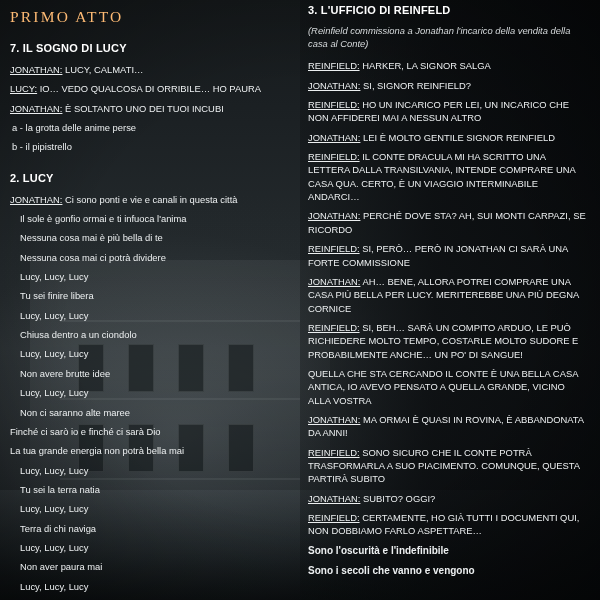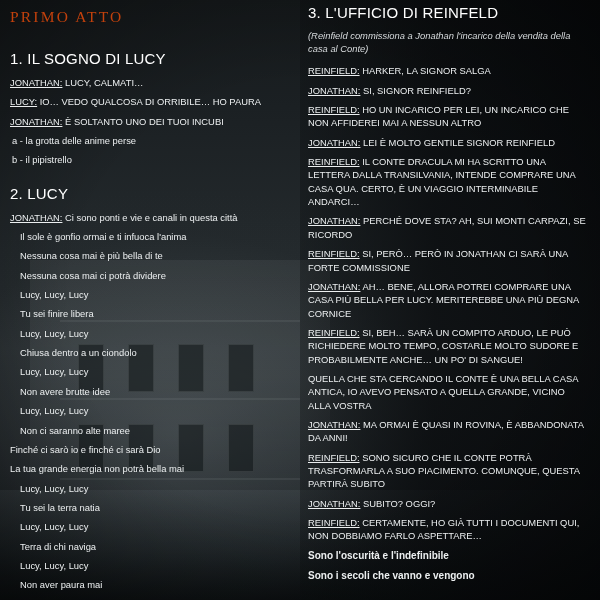--- a/index.html
+++ b/index.html
@@ -69,28 +69,28 @@
     width: 50%;
     padding: 0 6px;
   }
   .col-left { padding-left: 4px; }
   .col-right { padding-left: 8px; }
 
   .act-title {
     font-size: 15.5px;
     letter-spacing: 2.2px;
     font-weight: 400;
-    color: #c2410c;
-    margin: 4px 0 24px 0;
+    color: #fdba74;
+    margin: 4px 0 16px 0;
     font-family: "Liberation Serif", serif;
   }
 
   .scene-title {
-    font-size: 15px;
-    font-weight: normal;
+    font-size: 11px;
+    font-weight: bold;
     color: #ffffff;
     margin: 0 0 9px 0;
     letter-spacing: 0.2px;
   }
   .scene-title.spaced { margin-top: 18px; }
 
   .stage-dir {
     font-size: 9.4px;
     font-style: italic;
     color: #d6dadc;
@@ -149,21 +149,21 @@
   <div class="water"></div>
   <div class="dark-right"></div>
   <div class="vign"></div>
 </div>
 
 <div class="page">
 
   <div class="col col-left">
     <div class="act-title">PRIMO ATTO</div>
 
-    <div class="scene-title">1. IL SOGNO DI LUCY</div>
+    <div class="scene-title">7. IL SOGNO DI LUCY</div>
 
     <div class="line">
       <span class="spk">JONATHAN:</span><span> LUCY, CALMATI…</span>
     </div>
     <div class="line">
       <span class="spk">LUCY:</span><span> IO… VEDO QUALCOSA DI ORRIBILE… HO PAURA</span>
     </div>
     <div class="line">
       <span class="spk">JONATHAN:</span><span> È SOLTANTO UNO DEI TUOI INCUBI</span>
     </div>

